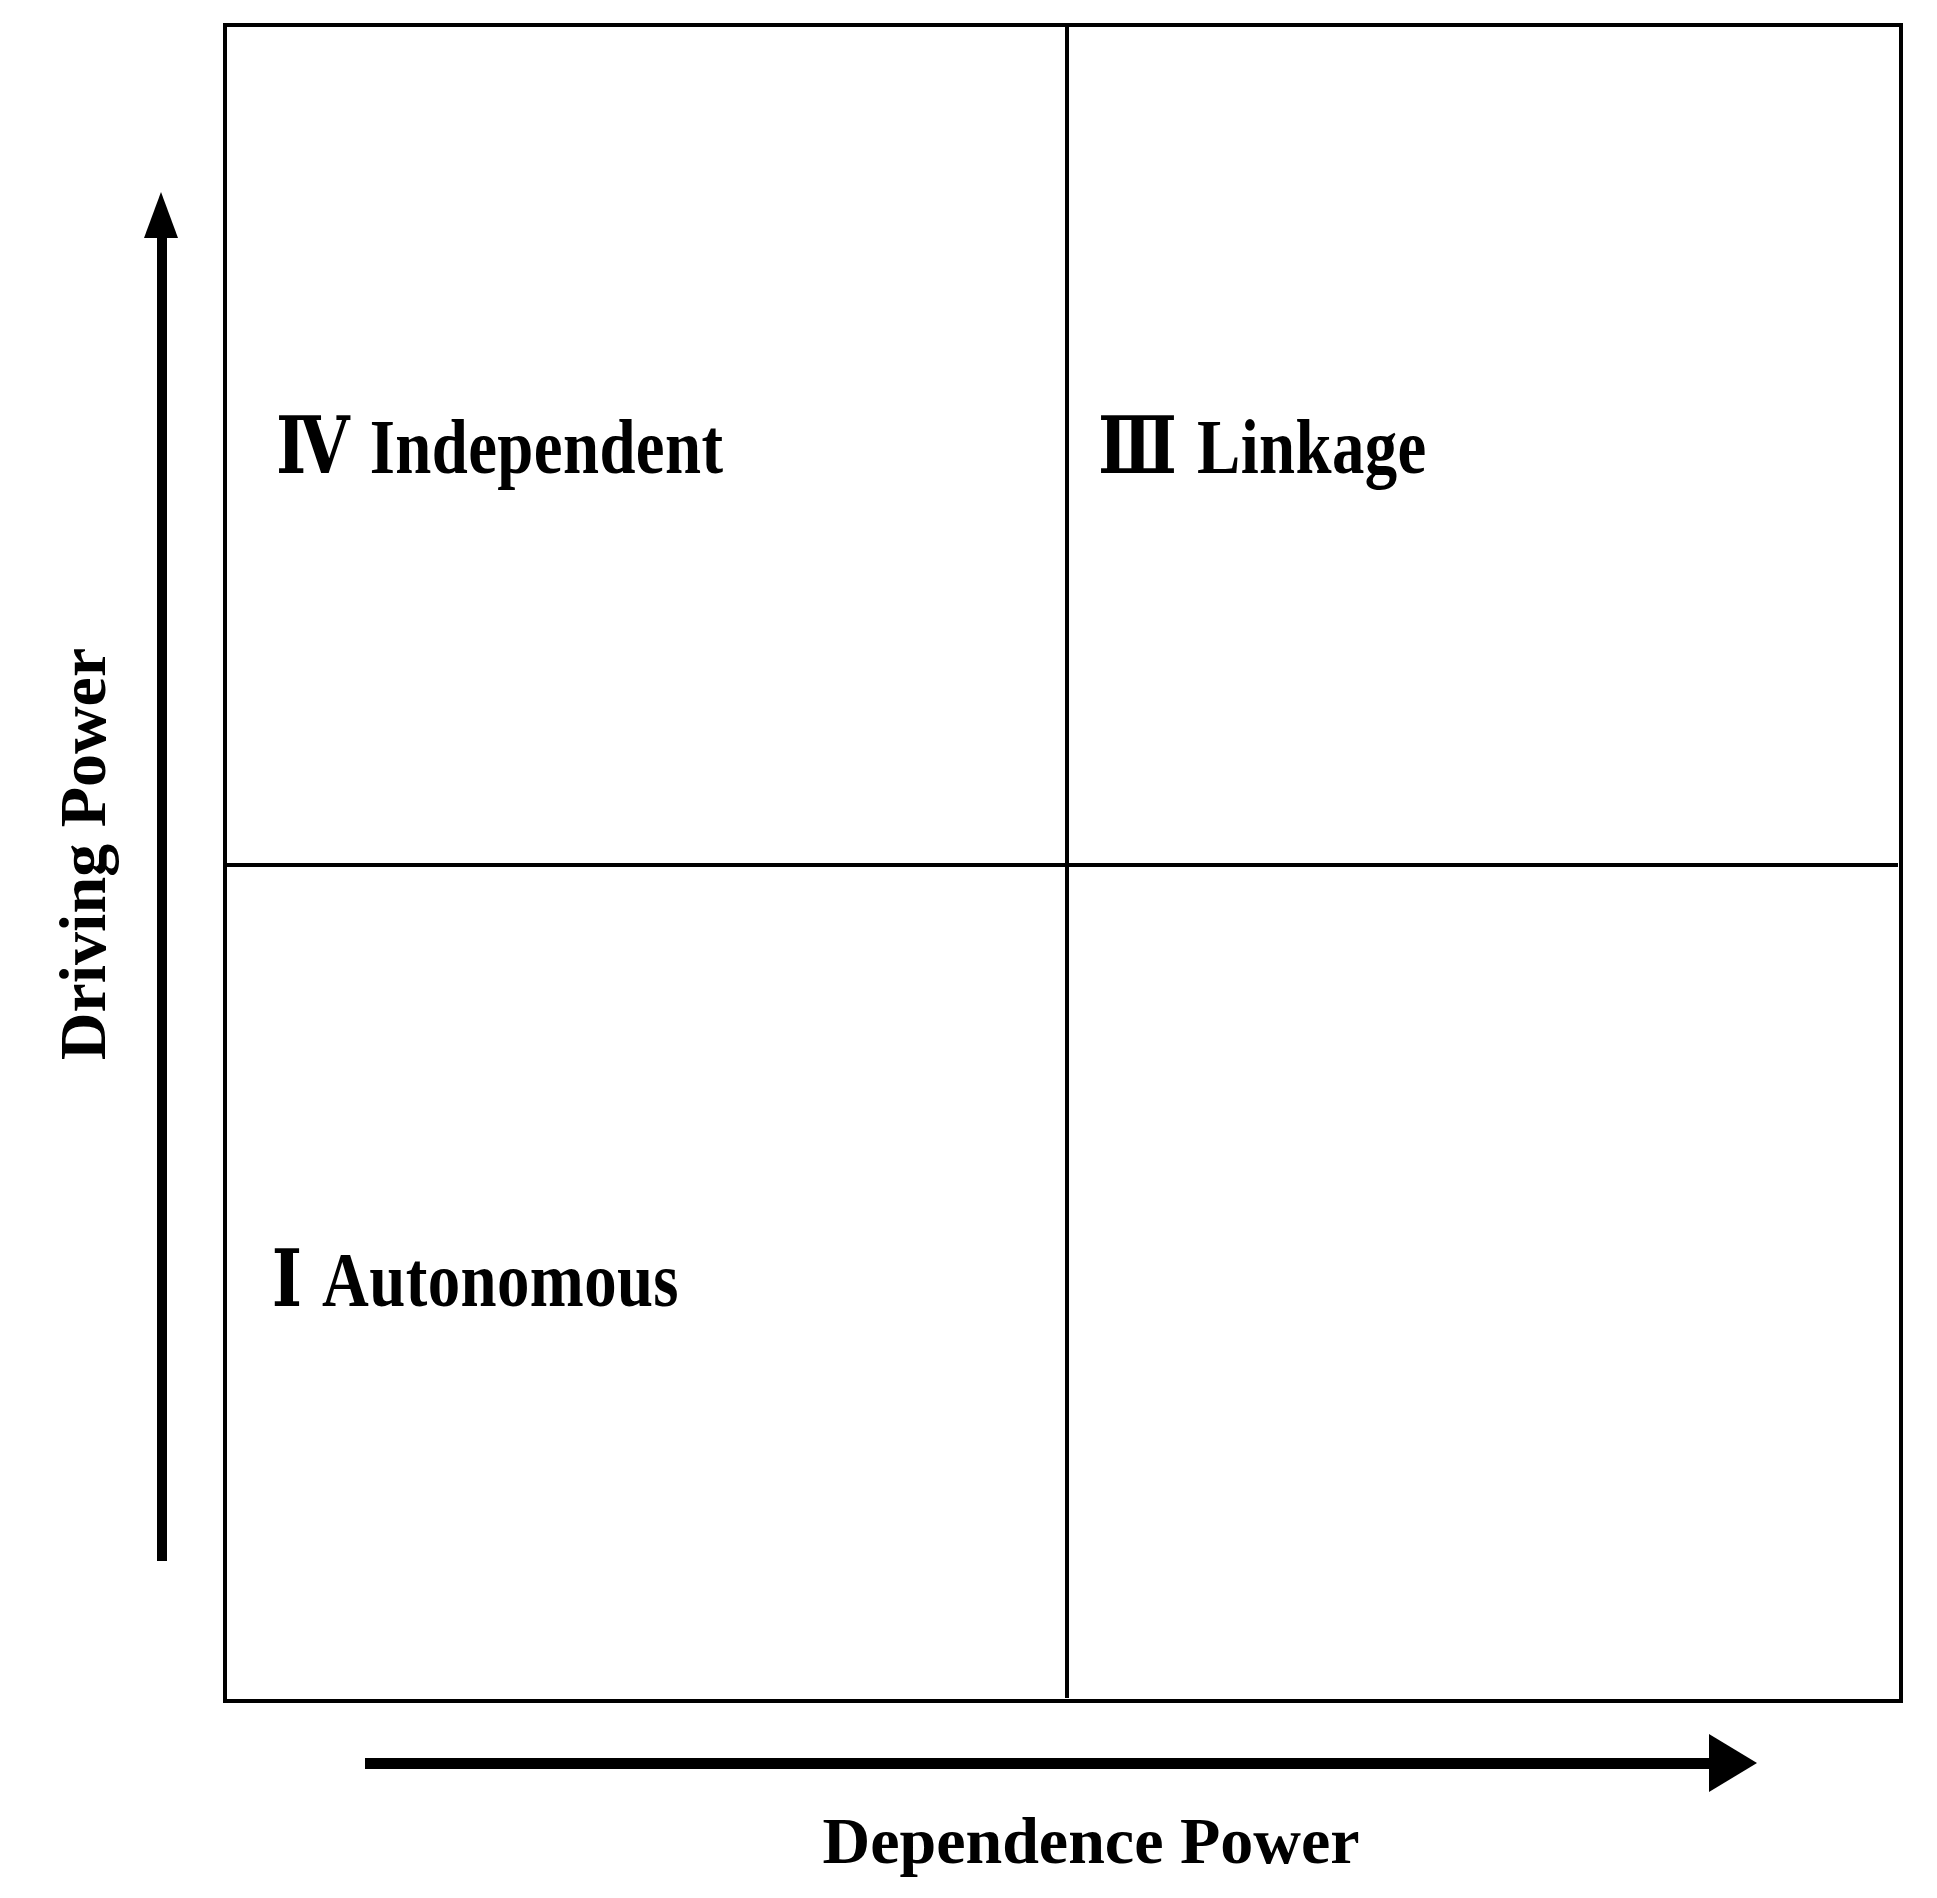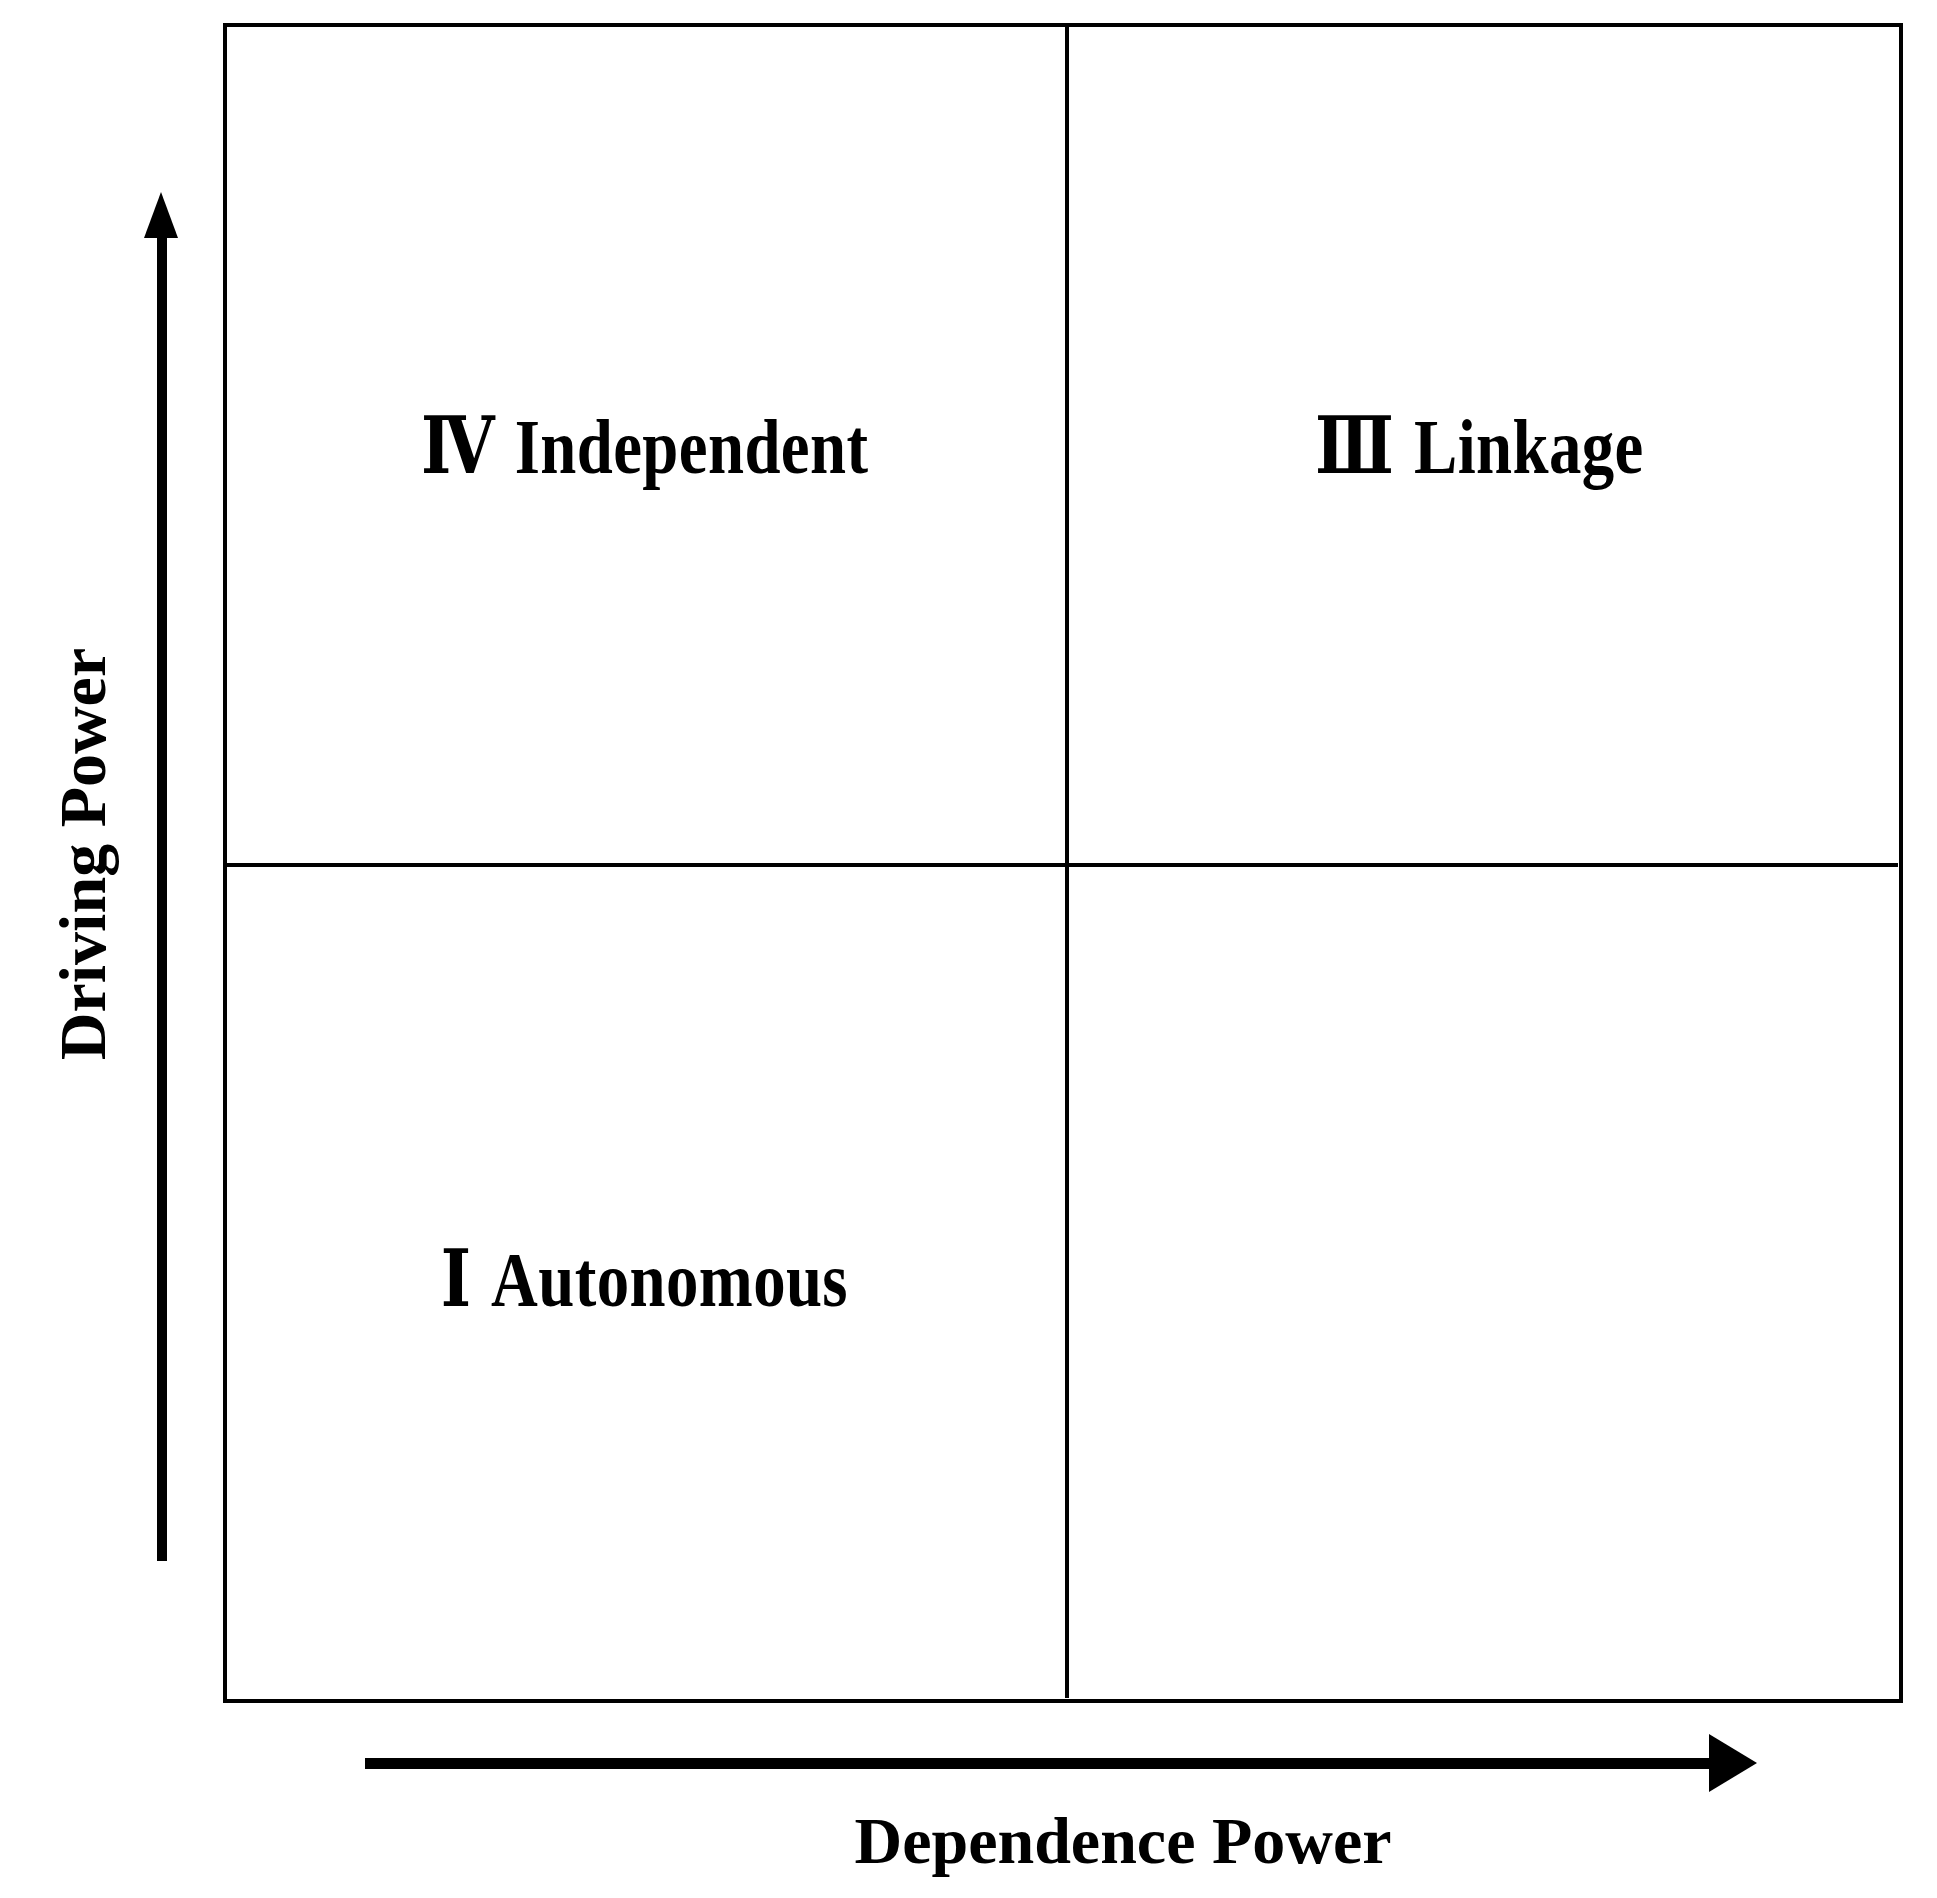--- a/index.html
+++ b/index.html
@@ -47,21 +47,21 @@
     height: 3.7px;
   }
 
   
   .quadrant {
     position: absolute;
     width: 835px;
     height: 835px;
     display: flex;
     align-items: flex-start;
-    justify-content: center;
+    justify-content: flex-start;
     box-sizing: border-box;
   }
   #quadrant-iv { left: 0px;   top: 0px;   }
   #quadrant-iii{ left: 835px; top: 0px;   }
   #quadrant-i  { left: 0px;   top: 835px; }
   #quadrant-ii { left: 835px; top: 835px; }
 
   .quadrant-label {
     font-family: "Liberation Serif", "DejaVu Serif", serif;
     font-weight: bold;
@@ -150,21 +150,21 @@
     width: 0;
     height: 0;
     border-top: 29.5px solid transparent;
     border-bottom: 29.5px solid transparent;
     border-left: 48px solid #000000;
   }
 
   
   #x-axis-label {
     position: absolute;
-    left: 1123px;
+    left: 1091px;
     top: 1841px;
     transform: translate(-50%, -50%);
     font-family: "Liberation Serif", "DejaVu Serif", serif;
     font-weight: bold;
     font-size: 66px;
     line-height: 1;
     color: #000000;
     white-space: nowrap;
   }
 </style>

